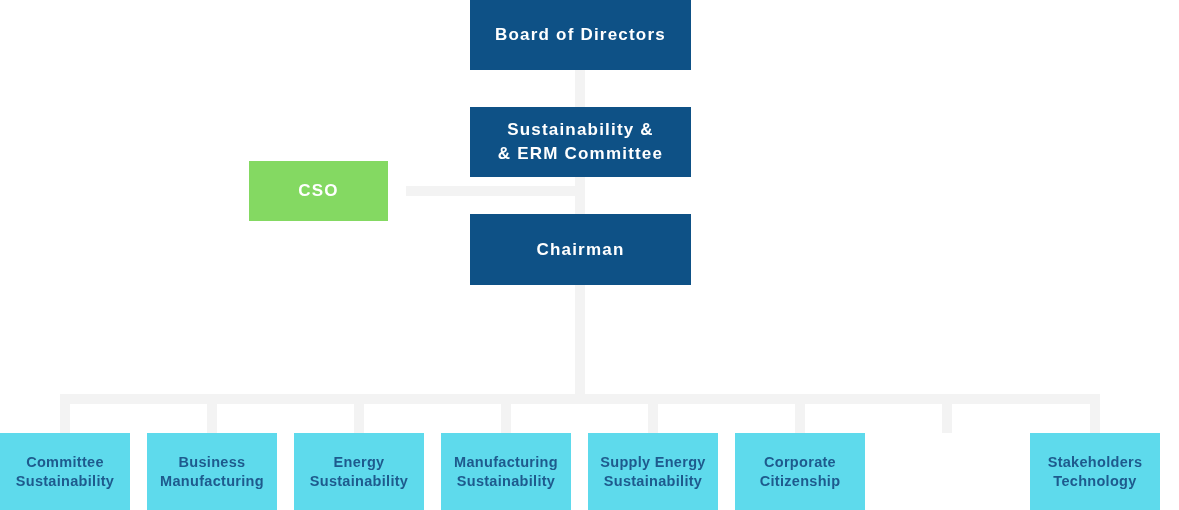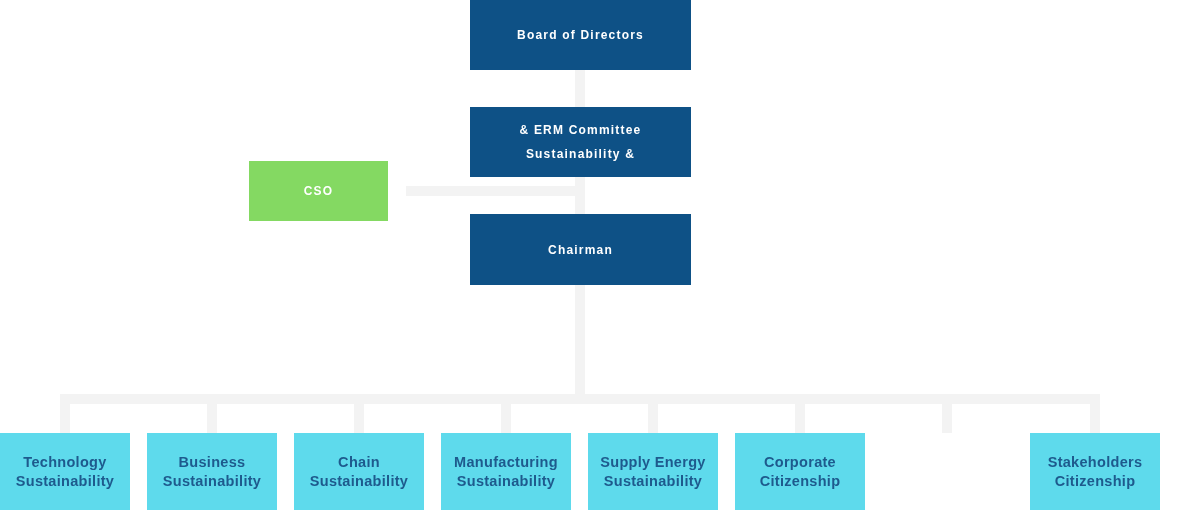--- a/index.html
+++ b/index.html
@@ -30,21 +30,21 @@
     align-items: center;
     justify-content: center;
     text-align: center;
   }
   .node.blue  { background: var(--dark_blue); }
   .node.green { background: var(--green); }
   .node.cyan  { background: var(--cyan); }
 
   .node.blue .label, .node.green .label {
     color: var(--white_text);
-    font-size: 12px;
+    font-size: 17px;
     font-weight: bold;
     letter-spacing: 1.2px;
     line-height: 24px;
   }
   .node.cyan .label {
     color: var(--dept_text);
     font-size: 14.5px;
     font-weight: bold;
     letter-spacing: 0.3px;
     line-height: 19px;
@@ -86,47 +86,47 @@
   <div class="connector stub" style="left:648px;"></div>
   <div class="connector stub" style="left:795px;"></div>
   <div class="connector stub" style="left:942px;"></div>
   <div class="connector stub" style="left:1090px;"></div>
 
   <div class="node blue" id="node-board">
     <span class="label">Board of Directors</span>
   </div>
 
   <div class="node blue" id="node-committee">
+    <span class="label">Sustainability &amp;</span>
     <span class="label">&amp; ERM Committee</span>
-    <span class="label">Sustainability &amp;</span>
   </div>
 
   <div class="node green" id="node-cso">
     <span class="label">CSO</span>
   </div>
 
   <div class="node blue" id="node-chairman">
     <span class="label">Chairman</span>
   </div>
 
   <div class="node cyan dept" style="left:0;">
-    <span class="label">Technology Sustainability</span>
+    <span class="label">Committee Sustainability</span>
   </div>
   <div class="node cyan dept" style="left:147px;">
-    <span class="label">Business Sustainability</span>
+    <span class="label">Business Manufacturing</span>
   </div>
   <div class="node cyan dept" style="left:294px;">
-    <span class="label">Chain Sustainability</span>
+    <span class="label">Energy Sustainability</span>
   </div>
   <div class="node cyan dept" style="left:441px;">
     <span class="label">Manufacturing Sustainability</span>
   </div>
   <div class="node cyan dept" style="left:588px;">
     <span class="label">Supply Energy Sustainability</span>
   </div>
   <div class="node cyan dept" style="left:735px;">
     <span class="label">Corporate Citizenship</span>
   </div>
   <div class="node cyan dept" style="left:1030px;">
-    <span class="label">Stakeholders Citizenship</span>
+    <span class="label">Stakeholders Technology</span>
   </div>
 
 </div>
 
 </body></html>

